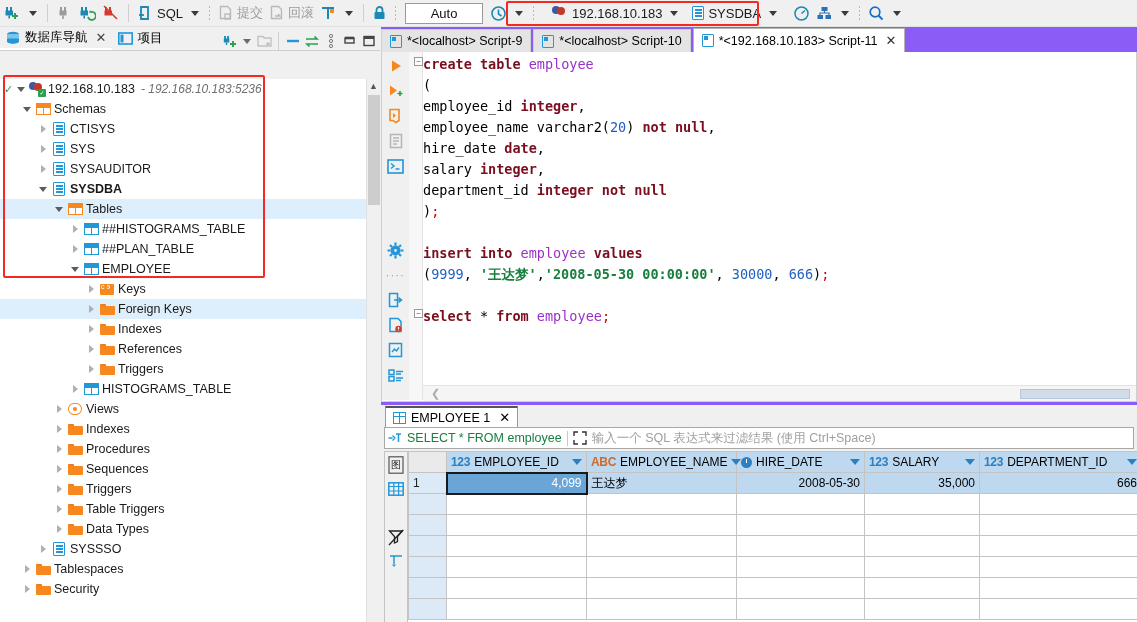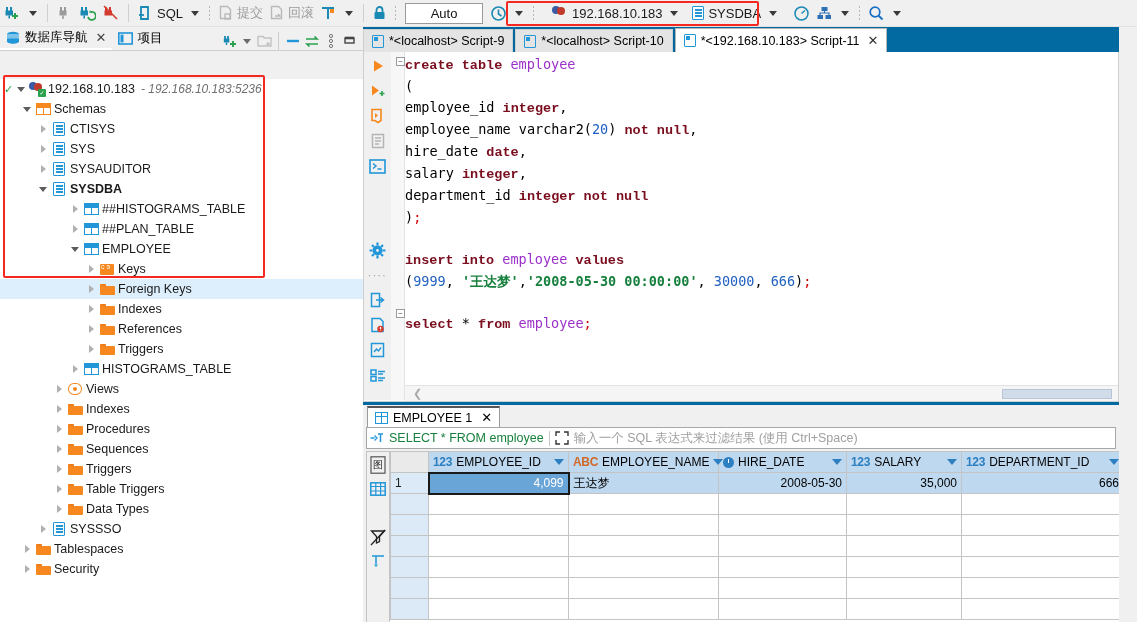--- a/index.html
+++ b/index.html
@@ -135,40 +135,40 @@
   .tcheck { color:#2aa14f; font-size: 11px; width: 10px; flex:none; }
 
   .vscroll {
     position: absolute; left: 366px; top: 52px; width: 14px; height: 543px;
     background: #f0f0f0; border-left: 1px solid #e0e0e0;
   }
   .vscroll .up { height: 14px; display:flex; align-items:center; justify-content:center; font-size:9px; color:#555;}
   .vscroll .thumb { position:absolute; top: 16px; left:1px; width:12px; height:110px; background:#cdcdcd; }
 
   
-  .editor-area { position: absolute; left: 363px; top: 27px; width: 756px; height: 595px; background:#0369a1;}
+  .editor-area { position: absolute; left: 381px; top: 27px; width: 756px; height: 595px; background:#8b5cf6;}
   .ed-tabs { position:absolute; left:0; top:0; width:756px; height:25px; display:flex; align-items:flex-end; }
   .ed-tab { display:flex; align-items:center; gap:5px; height:23px; padding: 0 8px;
     font-size:12.5px; background:#e4e4e4; border:1px solid #cfcfcf; border-bottom:none; margin-right:2px;}
   .ed-tab.active { background:#fff; border-color:#b5b5b5; height:24px; }
   .ed-tab .x { font-size:13px; color:#333; margin-left:3px;}
   .tabico { width:12px; height:13px; border:1.5px solid #2196d9; border-radius:1px; position:relative; flex:none;}
   .tabico::after { content:""; position:absolute; left:1px; top:1px; width:4px; height:4px; background:#2196d9;}
 
   .ed-body { position:absolute; left:0; top:25px; width:756px; height:350px; background:#fff;
     border:1px solid #cfcfcf; border-top:none;}
   .ed-sidebar { position:absolute; left:0; top:0; width:27px; height:348px; background:#f0f0f0;
     display:flex; flex-direction:column; align-items:center; gap:5px; padding-top:4px;}
   .sb-btn { width:20px; height:20px; display:flex; align-items:center; justify-content:center; }
   .ed-gutter { position:absolute; left:27px; top:0; width:14px; height:348px; background:#f7f7f7;
     border-right:1px solid #e3e3e3;}
   .code { position:absolute; left:41px; top:2px; right:2px; bottom:18px;
     font-family:"DejaVu Sans Mono", monospace; font-size:13.5px; line-height:21px; color:#000;
     white-space: pre; overflow:hidden;}
-  .kw { color:#7a0d1e; font-weight:bold;font-family:Liberation Mono, monospace; }
+  .kw { color:#7a0d1e; font-weight:bold; }
   .id { color:#9b30c9; }
   .num { color:#2060c0; }
   .str { color:#17803d; font-weight:bold; }
   .pun { color:#c00; }
   .fold { position:absolute; left:32px; width:9px; height:9px; border:1px solid #9a9a9a;
     background:#fff; font-size:8px; line-height:7px; text-align:center; color:#555; }
 
   .ed-hscroll { position:absolute; left:41px; bottom:0; right:0; height:16px; background:#f5f5f5;
     border-top:1px solid #e3e3e3; display:flex; align-items:center;}
   .ed-hscroll .lt { color:#aaa; font-size:11px; margin-left:8px;}
@@ -477,20 +477,28 @@
           <span style="width:36px;flex:none"></span>
           <span class="twist open"></span>
           <span class="ticon">
             <div class="ico-schema">
               <i></i>
               <i></i>
               <i></i>
             </div>
           </span>
           <span class="tlabel">SYSDBA</span>
+        </div>
+        <div class="tnode sel">
+          <span style="width:52px;flex:none"></span>
+          <span class="twist open"></span>
+          <span class="ticon">
+            <div class="ico-tables"></div>
+          </span>
+          <span class="tlabel">Tables</span>
         </div>
         <div class="tnode">
           <span style="width:68px;flex:none"></span>
           <span class="twist closed"></span>
           <span class="ticon">
             <div class="ico-table"></div>
           </span>
           <span class="tlabel">##HISTOGRAMS_TABLE</span>
         </div>
         <div class="tnode">

